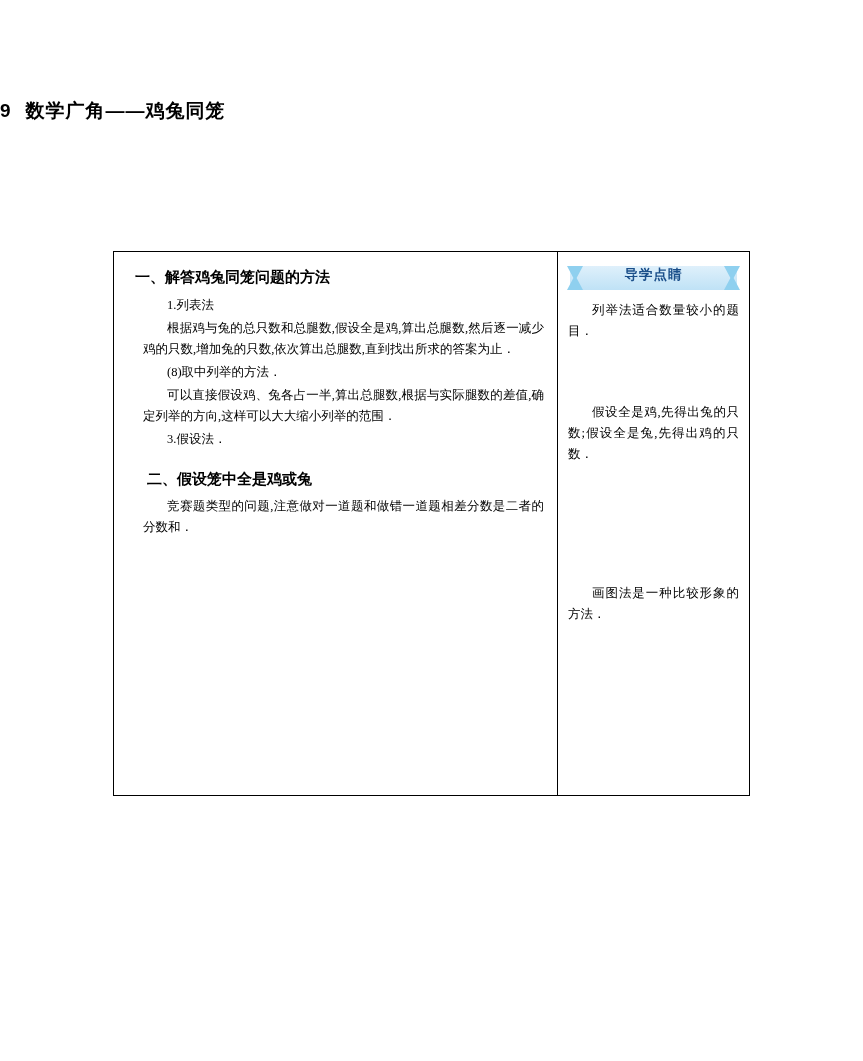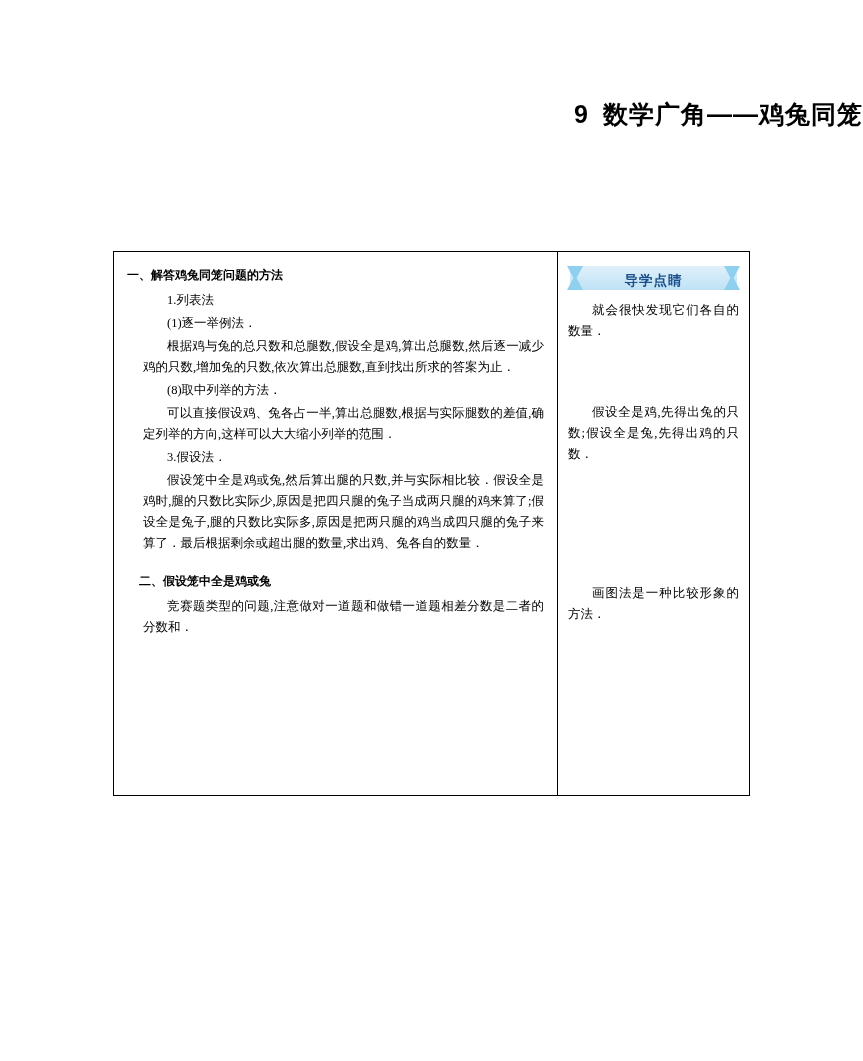--- a/index.html
+++ b/index.html
@@ -14,22 +14,22 @@
     color: #000000;
     position: relative;
   }
   .page {
     width: 863px;
     height: 1061px;
     position: relative;
     box-sizing: border-box;
   }
   .doc-title {
-    text-align: right;
-    font-size: 25px;
+    text-align: left;
+    font-size: 19px;
     font-weight: bold;
     letter-spacing: 1px;
     margin-top: 98px;
     margin-bottom: 0;
     font-family: "Liberation Sans", sans-serif;
   }
   .doc-title .num {
     margin-right: 14px;
   }
   .table-wrap {
@@ -48,24 +48,24 @@
     border-right: 1px solid #000;
     padding: 14px 13px 10px 13px;
   }
   .col-right {
     flex: 1;
     box-sizing: border-box;
     padding: 10px 10px 10px 10px;
     position: relative;
   }
   .sec-head {
-    font-size: 12px;
+    font-size: 15px;
     font-weight: bold;
     font-family: Liberation Sans, sans-serif;
-    margin: 0 0 6px 0;
+    margin: 0 0 6px 8px;
     line-height: 1.5;
   }
   .sec-head.second {
     margin-top: 18px;
     text-indent: 12px;
   }
   .para {
     font-size: 12.5px;
     line-height: 1.68;
     margin: 0 0 2px 16px;
@@ -74,21 +74,21 @@
   }
   .indent1 {
     text-indent: 24px;
   }
   .banner {
     position: relative;
     height: 24px;
     margin: 4px 2px 10px 2px;
     background: linear-gradient(to bottom, #dff0fb, #bfe2f6);
     display: flex;
-    align-items: flex-end;
+    align-items: flex-start;
     justify-content: center;
   }
   .banner .ribbon-l,
   .banner .ribbon-r {
     position: absolute;
     top: 0;
     width: 16px;
     height: 24px;
   }
   .banner .ribbon-l {
@@ -127,35 +127,33 @@
 
   <h1 class="doc-title">
     <span class="num">9</span><span>数学广角——鸡兔同笼</span>
   </h1>
 
   <div class="table-wrap">
 
     <div class="col-left">
       <p class="sec-head">一、解答鸡兔同笼问题的方法</p>
       <p class="para indent1">1.列表法</p>
-      <p class="para indent1">(1)逐一举例法．</p>
       <p class="para indent1">根据鸡与兔的总只数和总腿数,假设全是鸡,算出总腿数,然后逐一减少鸡的只数,增加兔的只数,依次算出总腿数,直到找出所求的答案为止．</p>
       <p class="para indent1">(8)取中列举的方法．</p>
       <p class="para indent1">可以直接假设鸡、兔各占一半,算出总腿数,根据与实际腿数的差值,确定列举的方向,这样可以大大缩小列举的范围．</p>
       <p class="para indent1">3.假设法．</p>
-      <p class="para indent1">假设笼中全是鸡或兔,然后算出腿的只数,并与实际相比较．假设全是鸡时,腿的只数比实际少,原因是把四只腿的兔子当成两只腿的鸡来算了;假设全是兔子,腿的只数比实际多,原因是把两只腿的鸡当成四只腿的兔子来算了．最后根据剩余或超出腿的数量,求出鸡、兔各自的数量．</p>
       <p class="sec-head second">二、假设笼中全是鸡或兔</p>
       <p class="para indent1">竞赛题类型的问题,注意做对一道题和做错一道题相差分数是二者的分数和．</p>
     </div>
 
     <div class="col-right">
       <div class="banner">
         <span class="ribbon-l"></span>
         <span class="ribbon-r"></span>
         <span class="banner-title">导学点睛</span>
       </div>
-      <p class="tip">就会很快发现它们各自的数量．</p>
+      <p class="tip">列举法适合数量较小的题目．</p>
       <p class="tip tip-gap-2">假设全是鸡,先得出兔的只数;假设全是兔,先得出鸡的只数．</p>
       <p class="tip tip-gap-1">画图法是一种比较形象的方法．</p>
     </div>
 
   </div>
 </div>
 
 </body></html>

